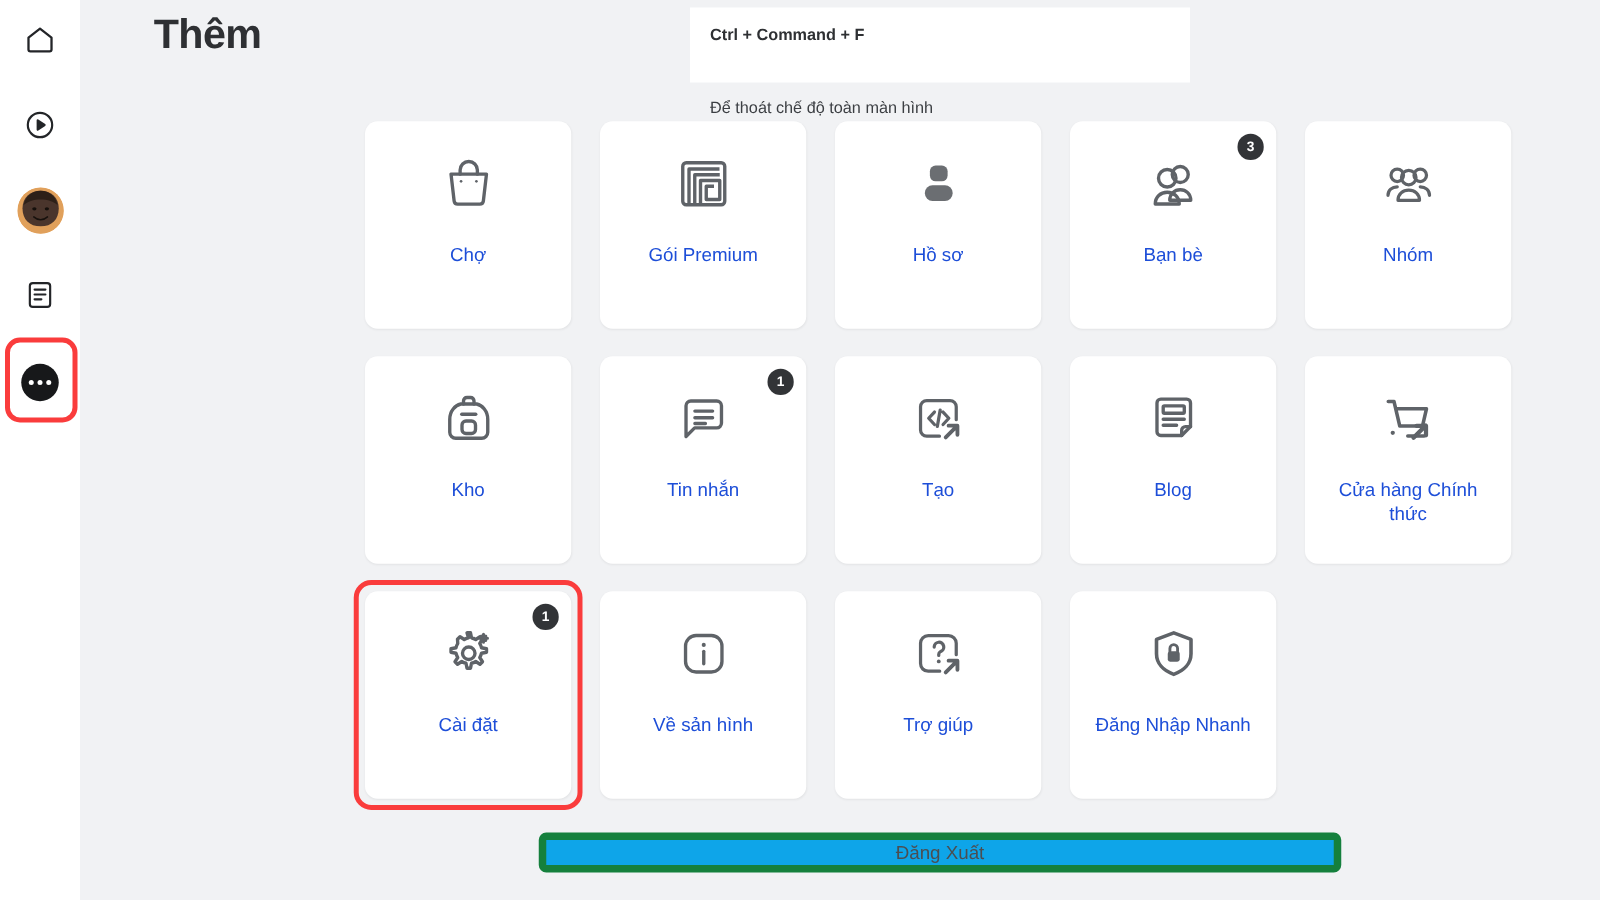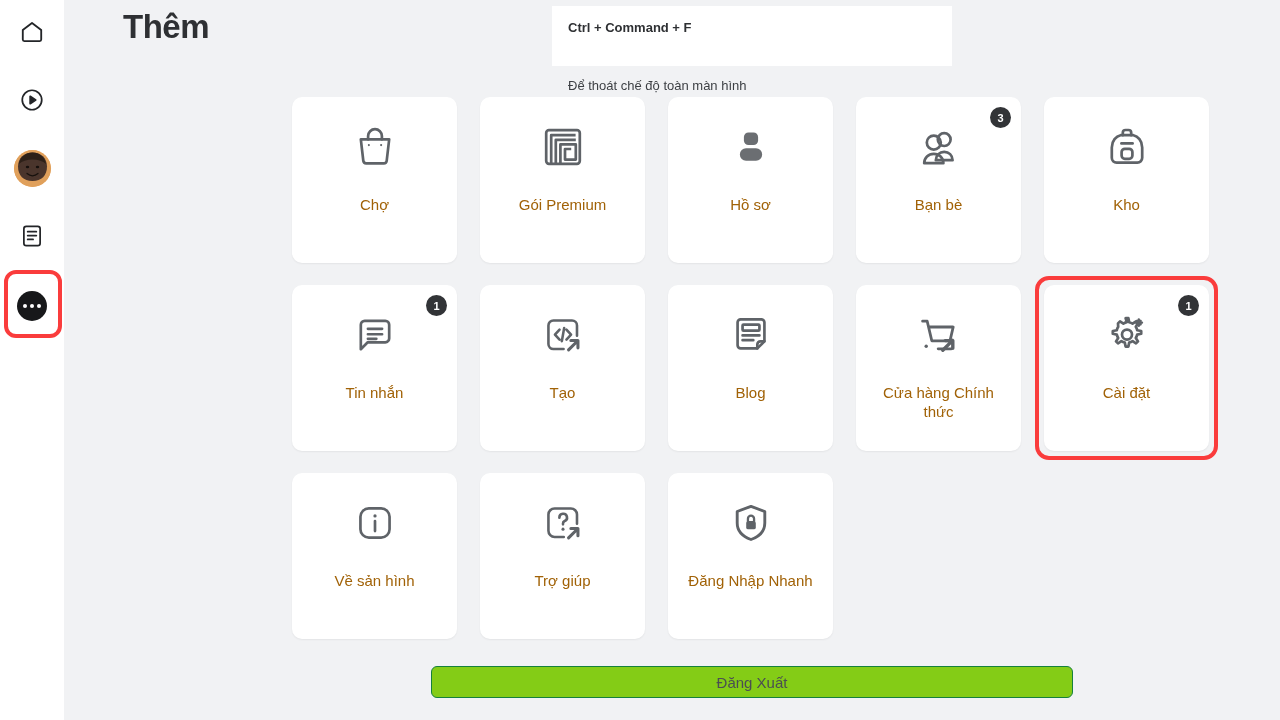--- a/index.html
+++ b/index.html
@@ -92,21 +92,21 @@
     box-shadow: 0 1px 2px rgba(16,18,20,0.06);
     display: flex; flex-direction: column;
     align-items: center; justify-content: flex-start;
   }
   .card .icon-box {
     height: 100px;
     display: flex; align-items: center; justify-content: center;
     width: 100%;
   }
   .card .card-label {
-    font-size: 15px; color: #a16207;
+    font-size: 15px; color: #1d4ed8;
     text-align: center; line-height: 19px;
     width: 140px;
     margin-top: -2px;
   }
   .badge {
     position: absolute; right: 10px; top: 10px;
     width: 21px; height: 21px; border-radius: 50%;
     background: #323437; color: #ffffff;
     font-size: 11px; font-weight: bold;
     display: flex; align-items: center; justify-content: center;
@@ -118,22 +118,22 @@
     border: 4px solid #fa3c3c;
     border-radius: 14px;
     pointer-events: none;
   }
 
   
   #logout-btn {
     position: absolute;
     left: 431px; top: 666px;
     width: 642px; height: 32px;
-    background: #84cc16;
-    border: 1px solid #15803d;
+    background: #0ea5e9;
+    border: 6px solid #15803d;
     border-radius: 6px;
     display: flex; align-items: center; justify-content: center;
     font-size: 15px; color: #4b4e52;
     cursor: pointer;
   }
 </style>
 </head>
 <body>
 
 <div id="app">
@@ -239,20 +239,33 @@
         <svg width="48" height="48" viewBox="0 0 24 24" fill="none" stroke="#5f6368" stroke-width="1.35" stroke-linecap="round" stroke-linejoin="round">
           <circle cx="14.6" cy="8.3" r="3.2"></circle>
           <path d="M10.4 18.6c0-2.5 1.9-4.2 4.2-4.2s4.2 1.7 4.2 4.2z"></path>
           <circle cx="9.4" cy="9.8" r="3.5"></circle>
           <path d="M4.6 20.1c0-2.8 2.1-4.7 4.8-4.7s4.8 1.9 4.8 4.7z"></path>
         </svg>
       </div>
       <div class="card-label">Bạn bè</div>
     </div>
 
+    <div class="card">
+      <div class="icon-box">
+        <svg width="48" height="48" viewBox="0 0 24 24" fill="none" stroke="#5f6368" stroke-width="1.3" stroke-linecap="round" stroke-linejoin="round">
+          <circle cx="7.4" cy="8.6" r="2.5"></circle>
+          <path d="M3.7 16.6c0-2 1.6-3.4 3.7-3.4"></path>
+          <circle cx="16.6" cy="8.6" r="2.5"></circle>
+          <path d="M20.3 16.6c0-2-1.6-3.4-3.7-3.4"></path>
+          <circle cx="12" cy="9.5" r="2.9"></circle>
+          <path d="M7.7 18.6c0-2.4 1.9-4.1 4.3-4.1s4.3 1.7 4.3 4.1z"></path>
+        </svg>
+      </div>
+      <div class="card-label">Nhóm</div>
+    </div>
 
     <div class="card">
       <div class="icon-box">
         <svg width="48" height="48" viewBox="0 0 24 24" fill="none" stroke="#5f6368" stroke-width="1.35" stroke-linecap="round" stroke-linejoin="round">
           <path d="M4.4 12.2c0-3.3 2.2-5.6 4.4-6.1h6.4c2.2.5 4.4 2.8 4.4 6.1v5.2a2.4 2.4 0 0 1-2.4 2.4H6.8a2.4 2.4 0 0 1-2.4-2.4z"></path>
           <path d="M9.9 6.1V4.9c0-.8.6-1.4 1.4-1.4h1.4c.8 0 1.4.6 1.4 1.4v1.2"></path>
           <path d="M9.2 10.2h5.6"></path>
           <rect x="9.3" y="12.9" width="5.4" height="5" rx="1.6"></rect>
         </svg>
       </div>

